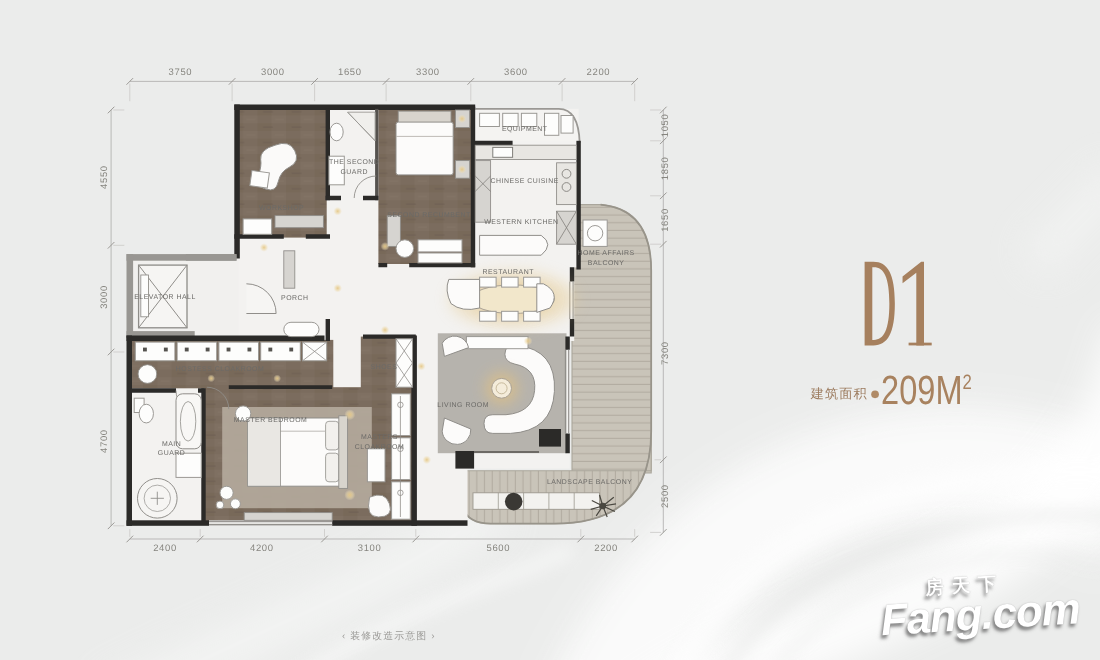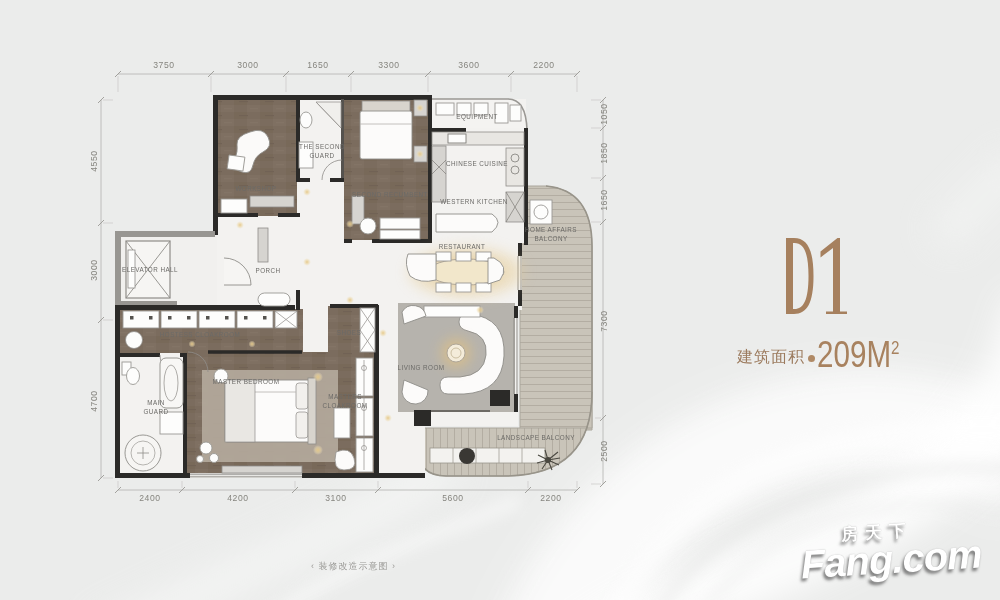--- a/index.html
+++ b/index.html
@@ -7,21 +7,21 @@
   font-family:"Liberation Sans",sans-serif;background:#ebeceb;}
 #stage{position:absolute;inset:0;}
 .lbl{fill:#6b6a67;font-size:6.3px;letter-spacing:.45px;text-anchor:middle;
   font-family:"Liberation Sans",sans-serif;}
 .dim{fill:#86857f;font-size:8.6px;letter-spacing:.6px;text-anchor:middle;
   font-family:"Liberation Sans",sans-serif;}
 .dl{stroke:#b3b2b0;stroke-width:0.8;fill:none;}
 .fw{fill:#fdfdfc;stroke:#9a9894;stroke-width:0.9;}
 .fg{fill:#d6d4d0;stroke:#8f8d89;stroke-width:0.8;}
 #area{position:absolute;left:737px;top:334px;white-space:nowrap;color:#9c7b5e;}
-#cap{position:absolute;left:311px;top:560px;white-space:nowrap;
+#cap{position:absolute;left:311px;top:572px;white-space:nowrap;
   color:#9b9a97;font-size:9px;letter-spacing:1px;}
 #fang{position:absolute;left:800px;top:520px;transform:rotate(-3.5deg);
   color:#fff;font-weight:bold;
   text-shadow:-2px 3px 3px rgba(112,112,112,.85),0 0 1px rgba(140,140,140,.7);}
 #fang .cn{font-size:17px;letter-spacing:7px;margin-left:42px;}
 #fang .en{font-size:40px;font-style:italic;letter-spacing:-1px;line-height:.82;}
 </style>
 </head>
 <body>
 
@@ -486,21 +486,21 @@
 </g>
 
 <g fill="#a6805e">
 <path fill-rule="evenodd" d="M786,238 h8 c13,0 19.5,11 19.5,38 c0,27 -6.5,38 -19.5,38 h-8 z M793,243 h1.5 c9,0 14,9 14,33 c0,24 -5,33 -14,33 h-1.5 z"></path>
 <path d="M840,238 v76 h-7 v-66 l-12.5,9.4 v-6 l17,-13.4 z"></path>
 <rect x="826" y="311.5" width="21" height="2.5"></rect>
 </g>
 </svg>
 
 <div id="area">
-  <span style="font-size:16px;letter-spacing:1px;vertical-align:5px;">建筑面积</span><span style="display:inline-block;width:7px;height:7px;border-radius:50%;background:#b08a66;margin:0 2px 0 3px;vertical-align:5px;"></span><span style="display:inline-block;transform:scaleX(.8);transform-origin:0 60%;font-size:37px;color:#a8825f;">209M<sup style="font-size:19px;">2</sup></span>
+  <span style="font-size:12px;letter-spacing:1px;vertical-align:5px;">建筑面积</span><span style="display:inline-block;width:7px;height:7px;border-radius:50%;background:#b08a66;margin:0 2px 0 3px;vertical-align:5px;"></span><span style="display:inline-block;transform:scaleX(.8);transform-origin:0 60%;font-size:37px;color:#a8825f;">209M<sup style="font-size:19px;">2</sup></span>
 </div>
 
 <div id="cap">‹ 装修改造示意图 ›</div>
 
 <div id="fang">
   <div class="cn">房天下</div>
   <div class="en">Fang.com</div>
 </div>
 
 </body></html>

